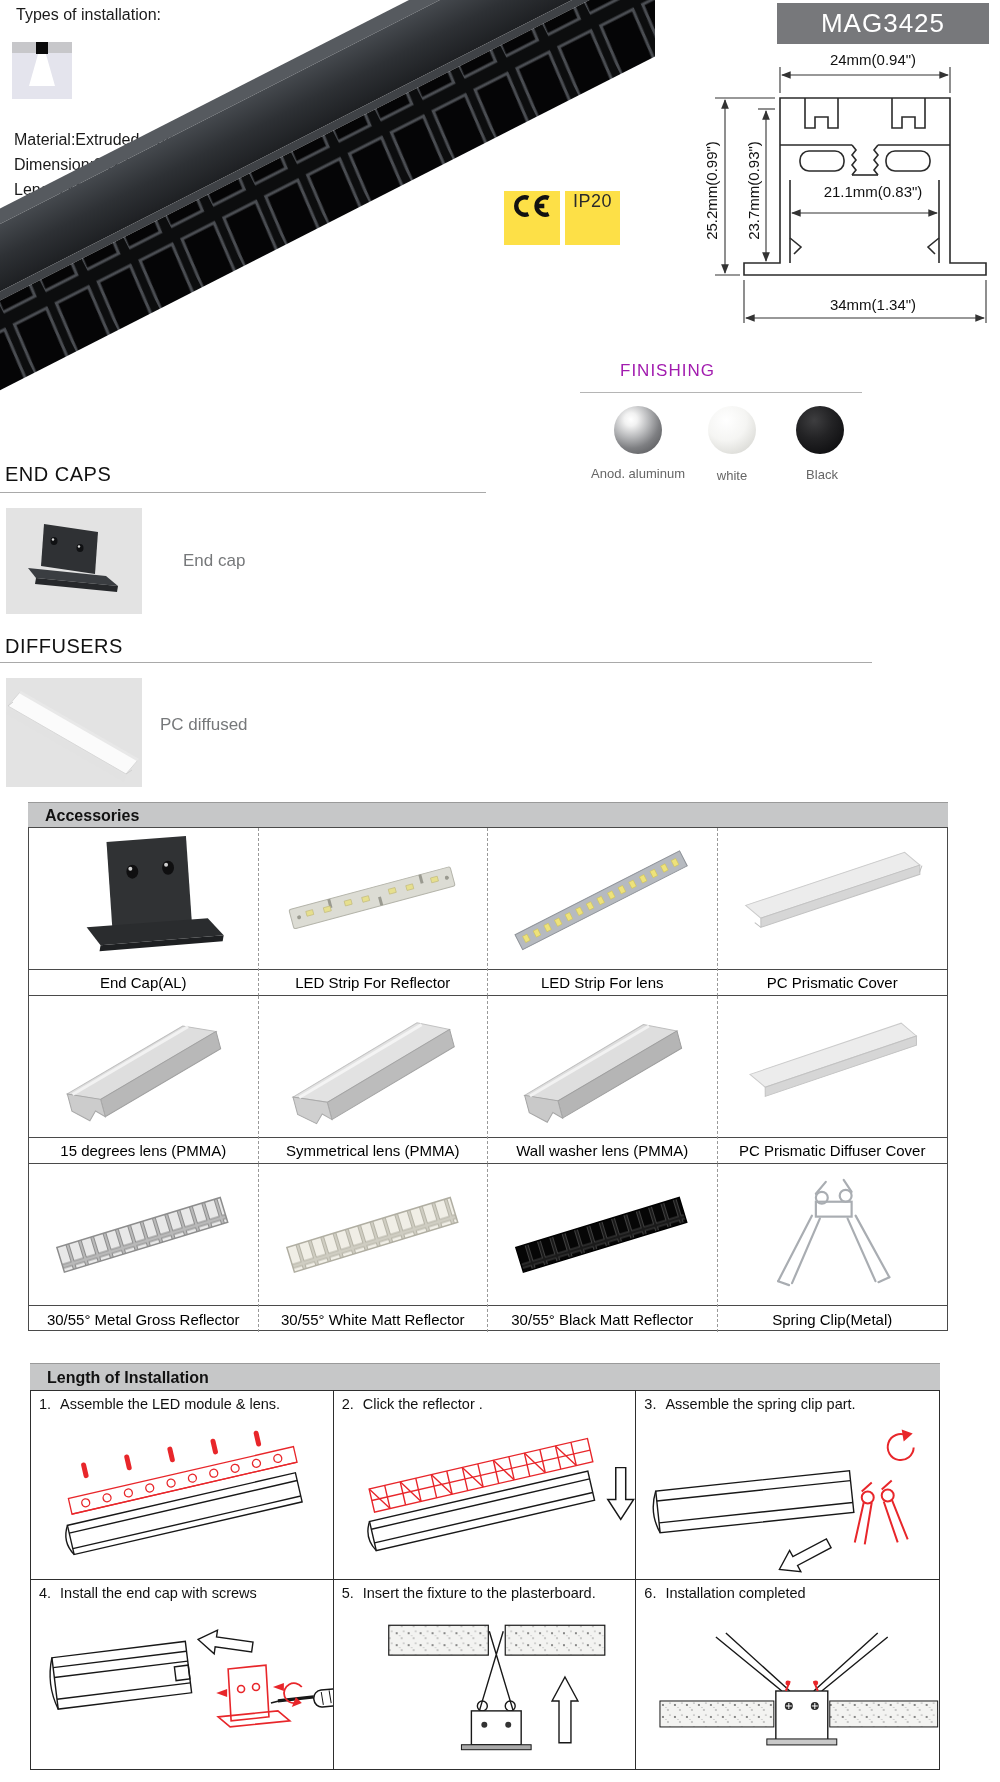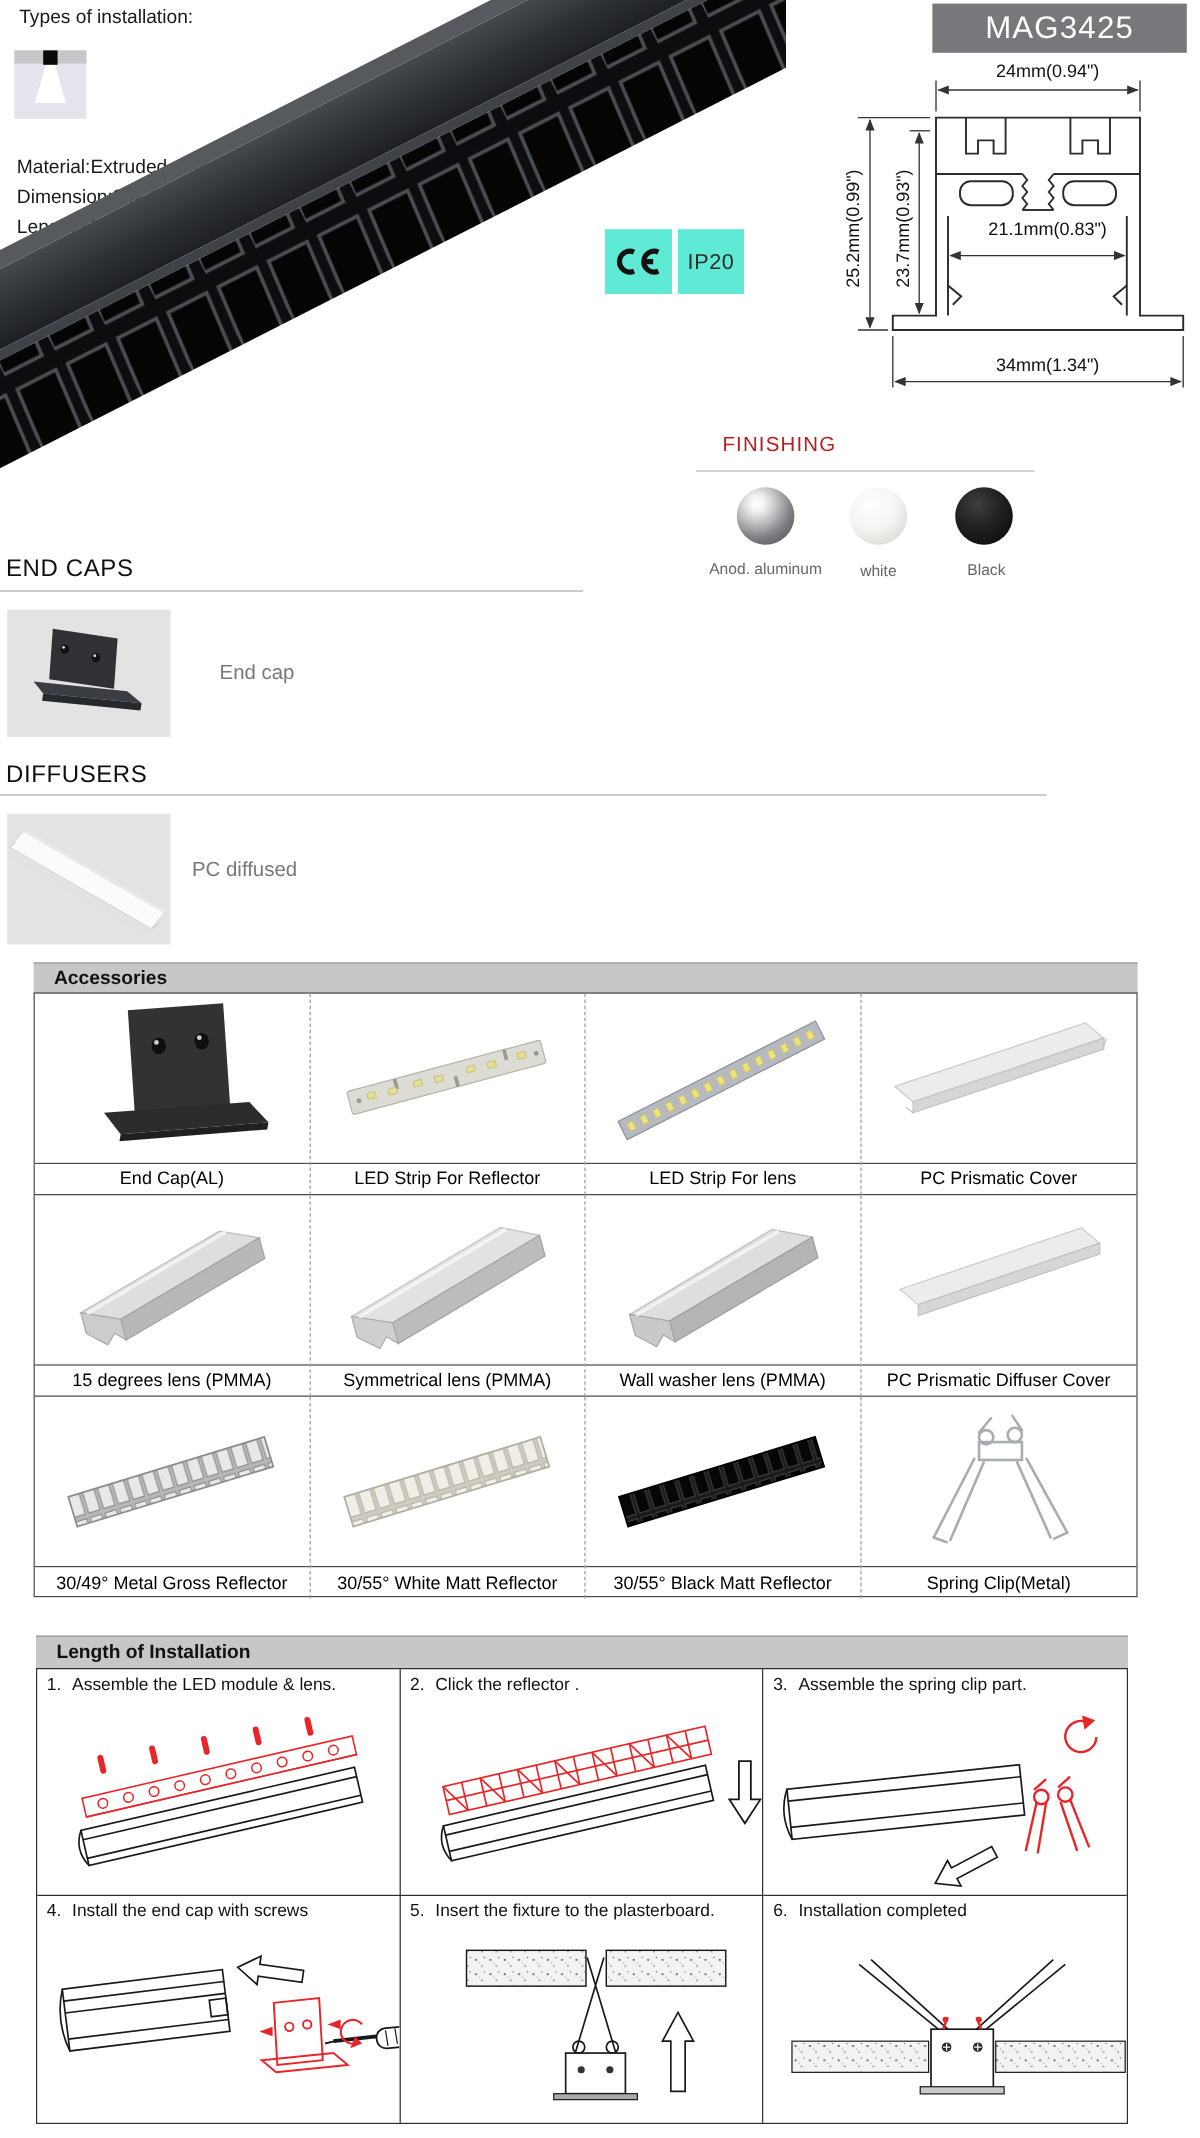--- a/index.html
+++ b/index.html
@@ -8,30 +8,30 @@
   .abs{position:absolute;}
   
   .types-label{left:16px;top:6px;font-size:16px;}
   .install-icon{left:12px;top:42px;width:60px;height:57px;background:#e4e4ed;}
   .install-icon .strip{position:absolute;left:0;top:0;width:100%;height:11px;background:#c7c7ca;}
   .install-icon .bulb{position:absolute;top:0;left:50%;transform:translateX(-50%);width:12px;height:12px;background:#0a0a0a;}
   .install-icon .beam{position:absolute;top:12px;left:50%;transform:translateX(-50%);width:26px;height:32px;background:#fff;
         clip-path:polygon(35% 0,65% 0,100% 100%,0 100%);}
   .specs{left:14px;top:127px;font-size:16px;line-height:25px;}
   
-  .badge{background:#5eead4;display:flex;align-items:center;justify-content:center;}
+  .badge{background:#fde047;display:flex;justify-content:center;}
   .ce-badge{left:504px;top:191px;width:56px;height:54px;}
   .ip-badge{left:565px;top:191px;width:55px;height:54px;font-size:18px;color:#2b2b2b;letter-spacing:.5px;}
   .mag-box{left:777px;top:3px;width:212px;height:41px;background:#77787b;color:#fff;font-size:26px;
         display:flex;align-items:center;justify-content:center;letter-spacing:1px;}
   
   .dim{font-size:15px;color:#111;text-align:center;width:180px;}
   .dim-rot{transform:rotate(-90deg);width:160px;}
   
-  .fin-title{left:602px;top:361px;font-size:17px;letter-spacing:1px;color:#b91c1c;}
+  .fin-title{left:620px;top:361px;font-size:17px;letter-spacing:1px;color:#a21caf;}
   .fin-rule{left:580px;top:392px;width:282px;height:1px;background:#b5b5b5;}
   .ball{width:48px;height:48px;border-radius:50%;}
   .ball-metal{background:radial-gradient(circle at 35% 28%,#ffffff 0%,#f2f2f2 14%,#b9babc 38%,#7e7f82 62%,#5c5d60 86%,#6a6b6e 100%);}
   .ball-white{background:radial-gradient(circle at 38% 30%,#ffffff 0%,#f5f5f3 45%,#e0e0dc 75%,#c9c9c5 100%);}
   .ball-black{background:radial-gradient(circle at 38% 30%,#3e3e40 0%,#232325 40%,#121214 75%,#0b0b0c 100%);}
   .fin-label{font-size:13px;color:#666;text-align:center;}
   
   .sec-title{font-size:20px;color:#111;letter-spacing:.5px;}
   .rule{height:1px;background:#a9a9a9;}
   .card{background:#e3e3e3;}
@@ -333,21 +333,21 @@
               <pattern id="cellsA" width="13" height="26" patternUnits="userSpaceOnUse">
           <rect width="13" height="26" fill="#b9b9b9"></rect>
           <rect x="1.5" y="2" width="10" height="22" fill="#e8e8e8" stroke="#8d8d8d" stroke-width="1"></rect>
         </pattern>
             </defs>
         <g transform="rotate(-17 115 71)">
           <rect x="28" y="58" width="172" height="26" fill="url(#cellsA)" stroke="#8d8d8d" stroke-width="1.5"></rect>
         </g>
       </svg>
         </div>
-      <div class="acc-label">30/49° Metal Gross Reflector</div>
+      <div class="acc-label">30/55° Metal Gross Reflector</div>
     </div>
 
     <div class="acc-cell">
       <div class="acc-img">
           <svg viewBox="0 0 230 142">
         <defs>
               <pattern id="cellsB" width="13" height="26" patternUnits="userSpaceOnUse">
           <rect width="13" height="26" fill="#cfcdc2"></rect>
           <rect x="1.5" y="2" width="10" height="22" fill="#f0eee6" stroke="#b5b3a6" stroke-width="1"></rect>
         </pattern>

